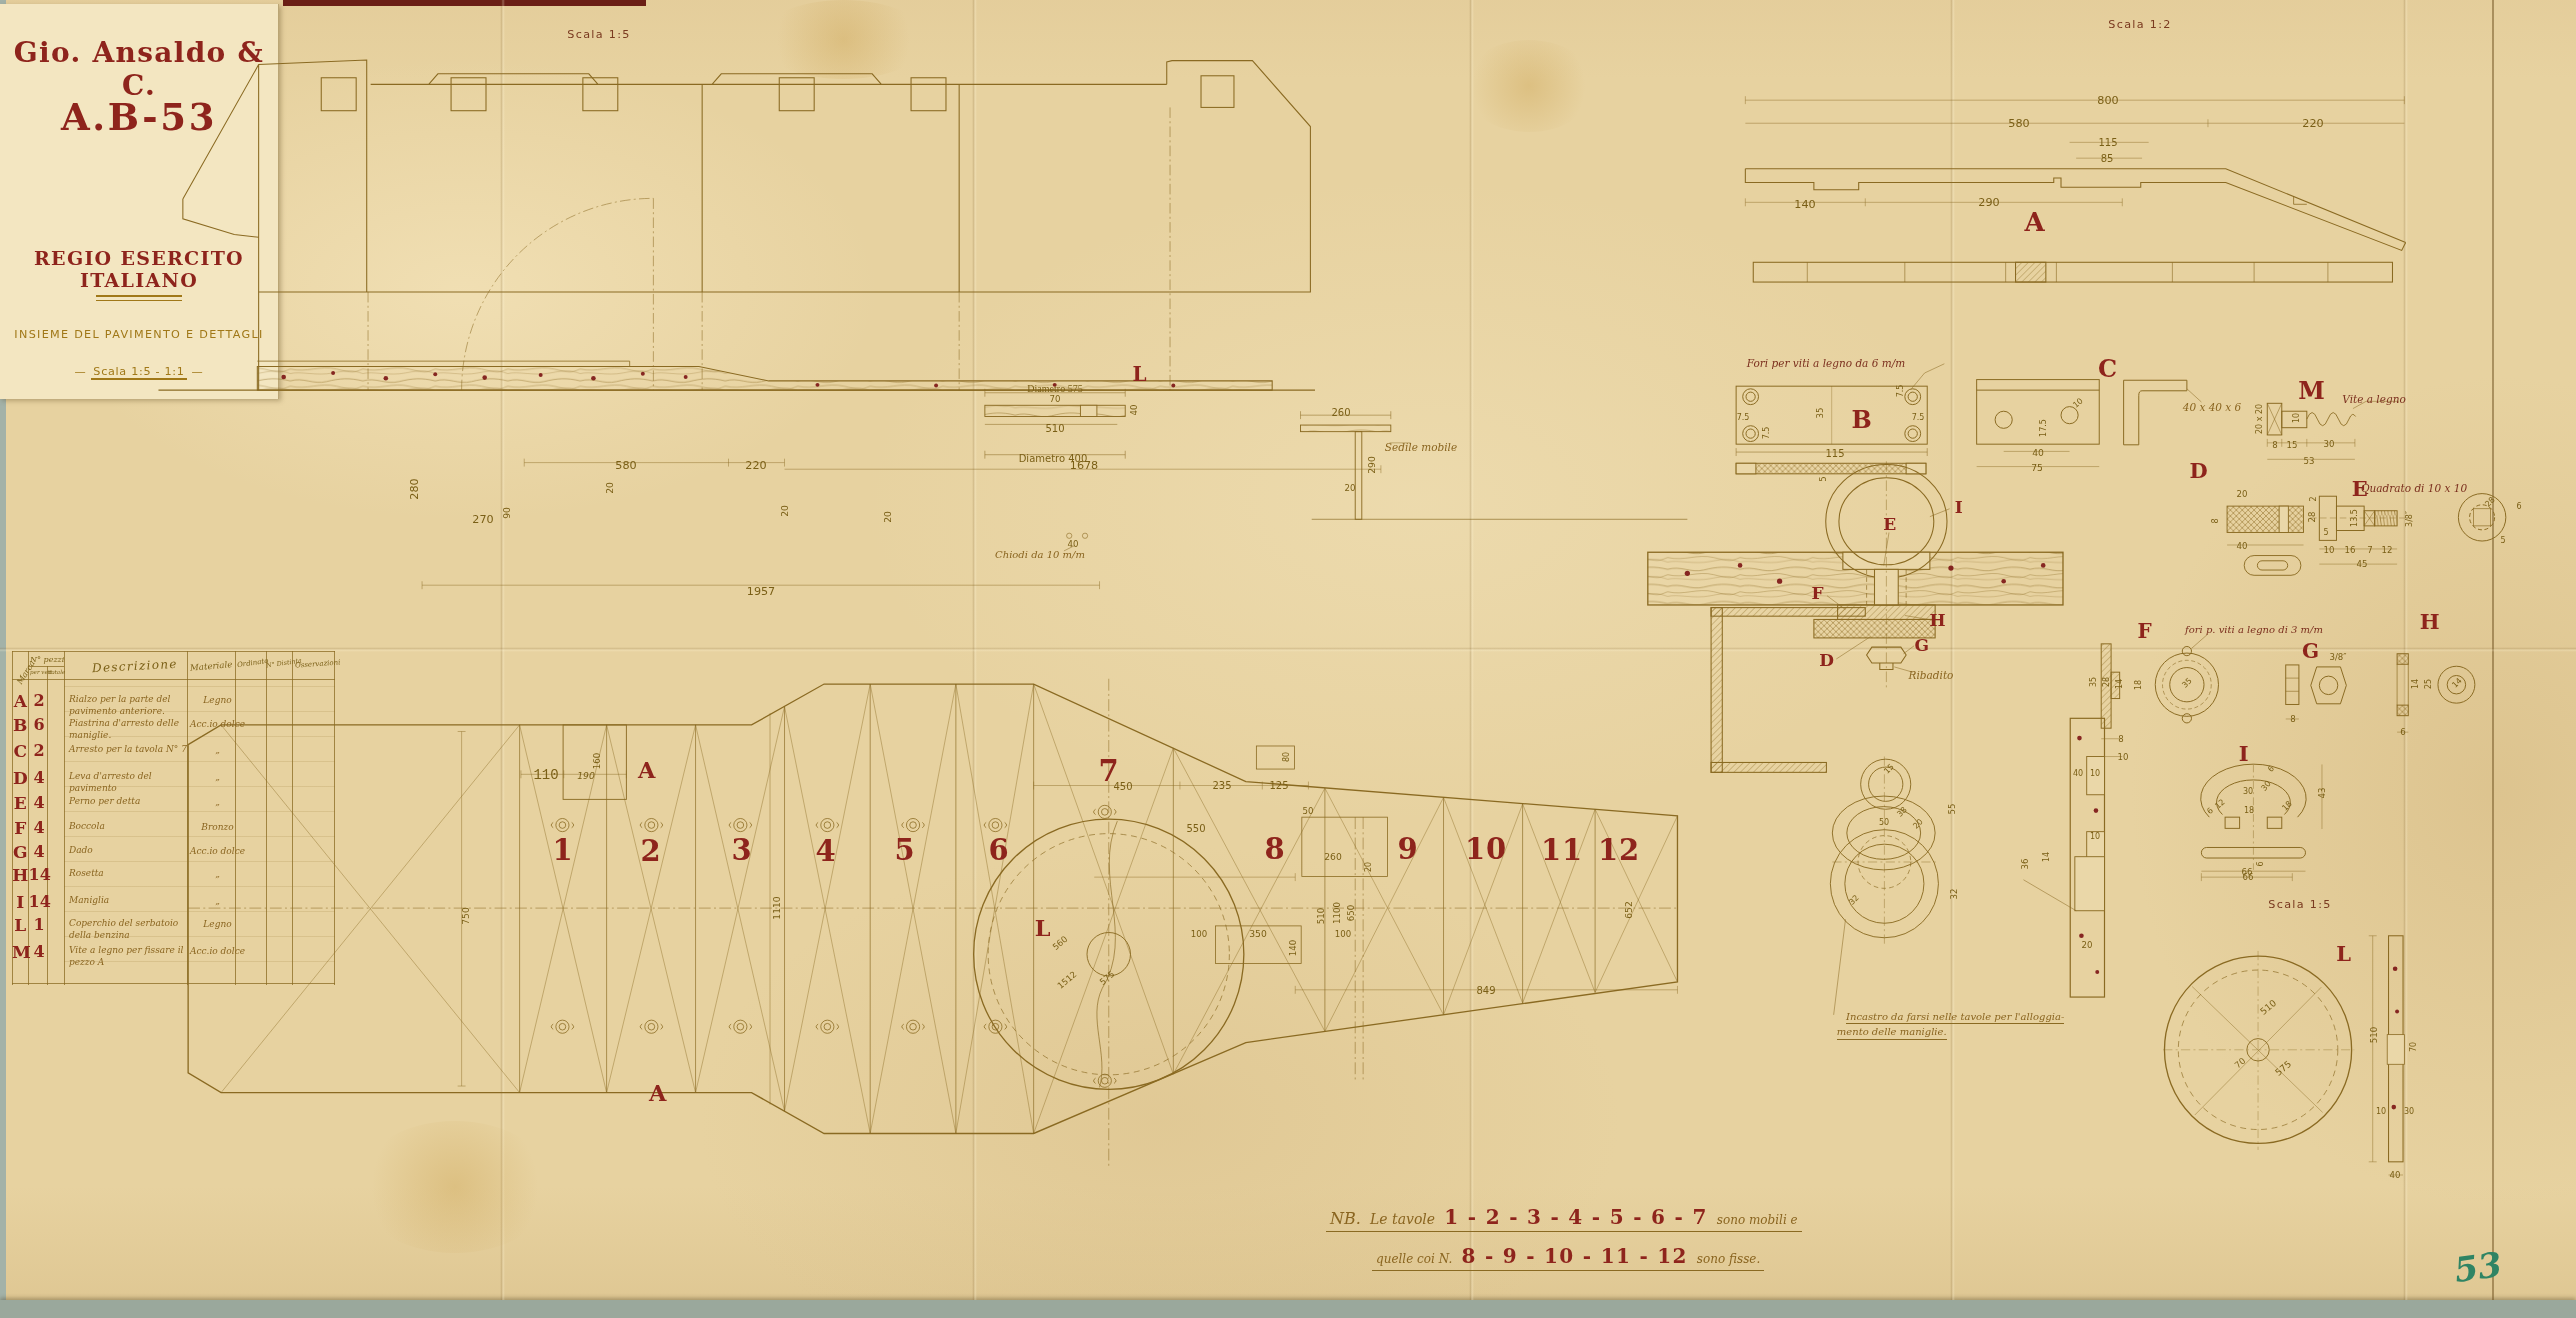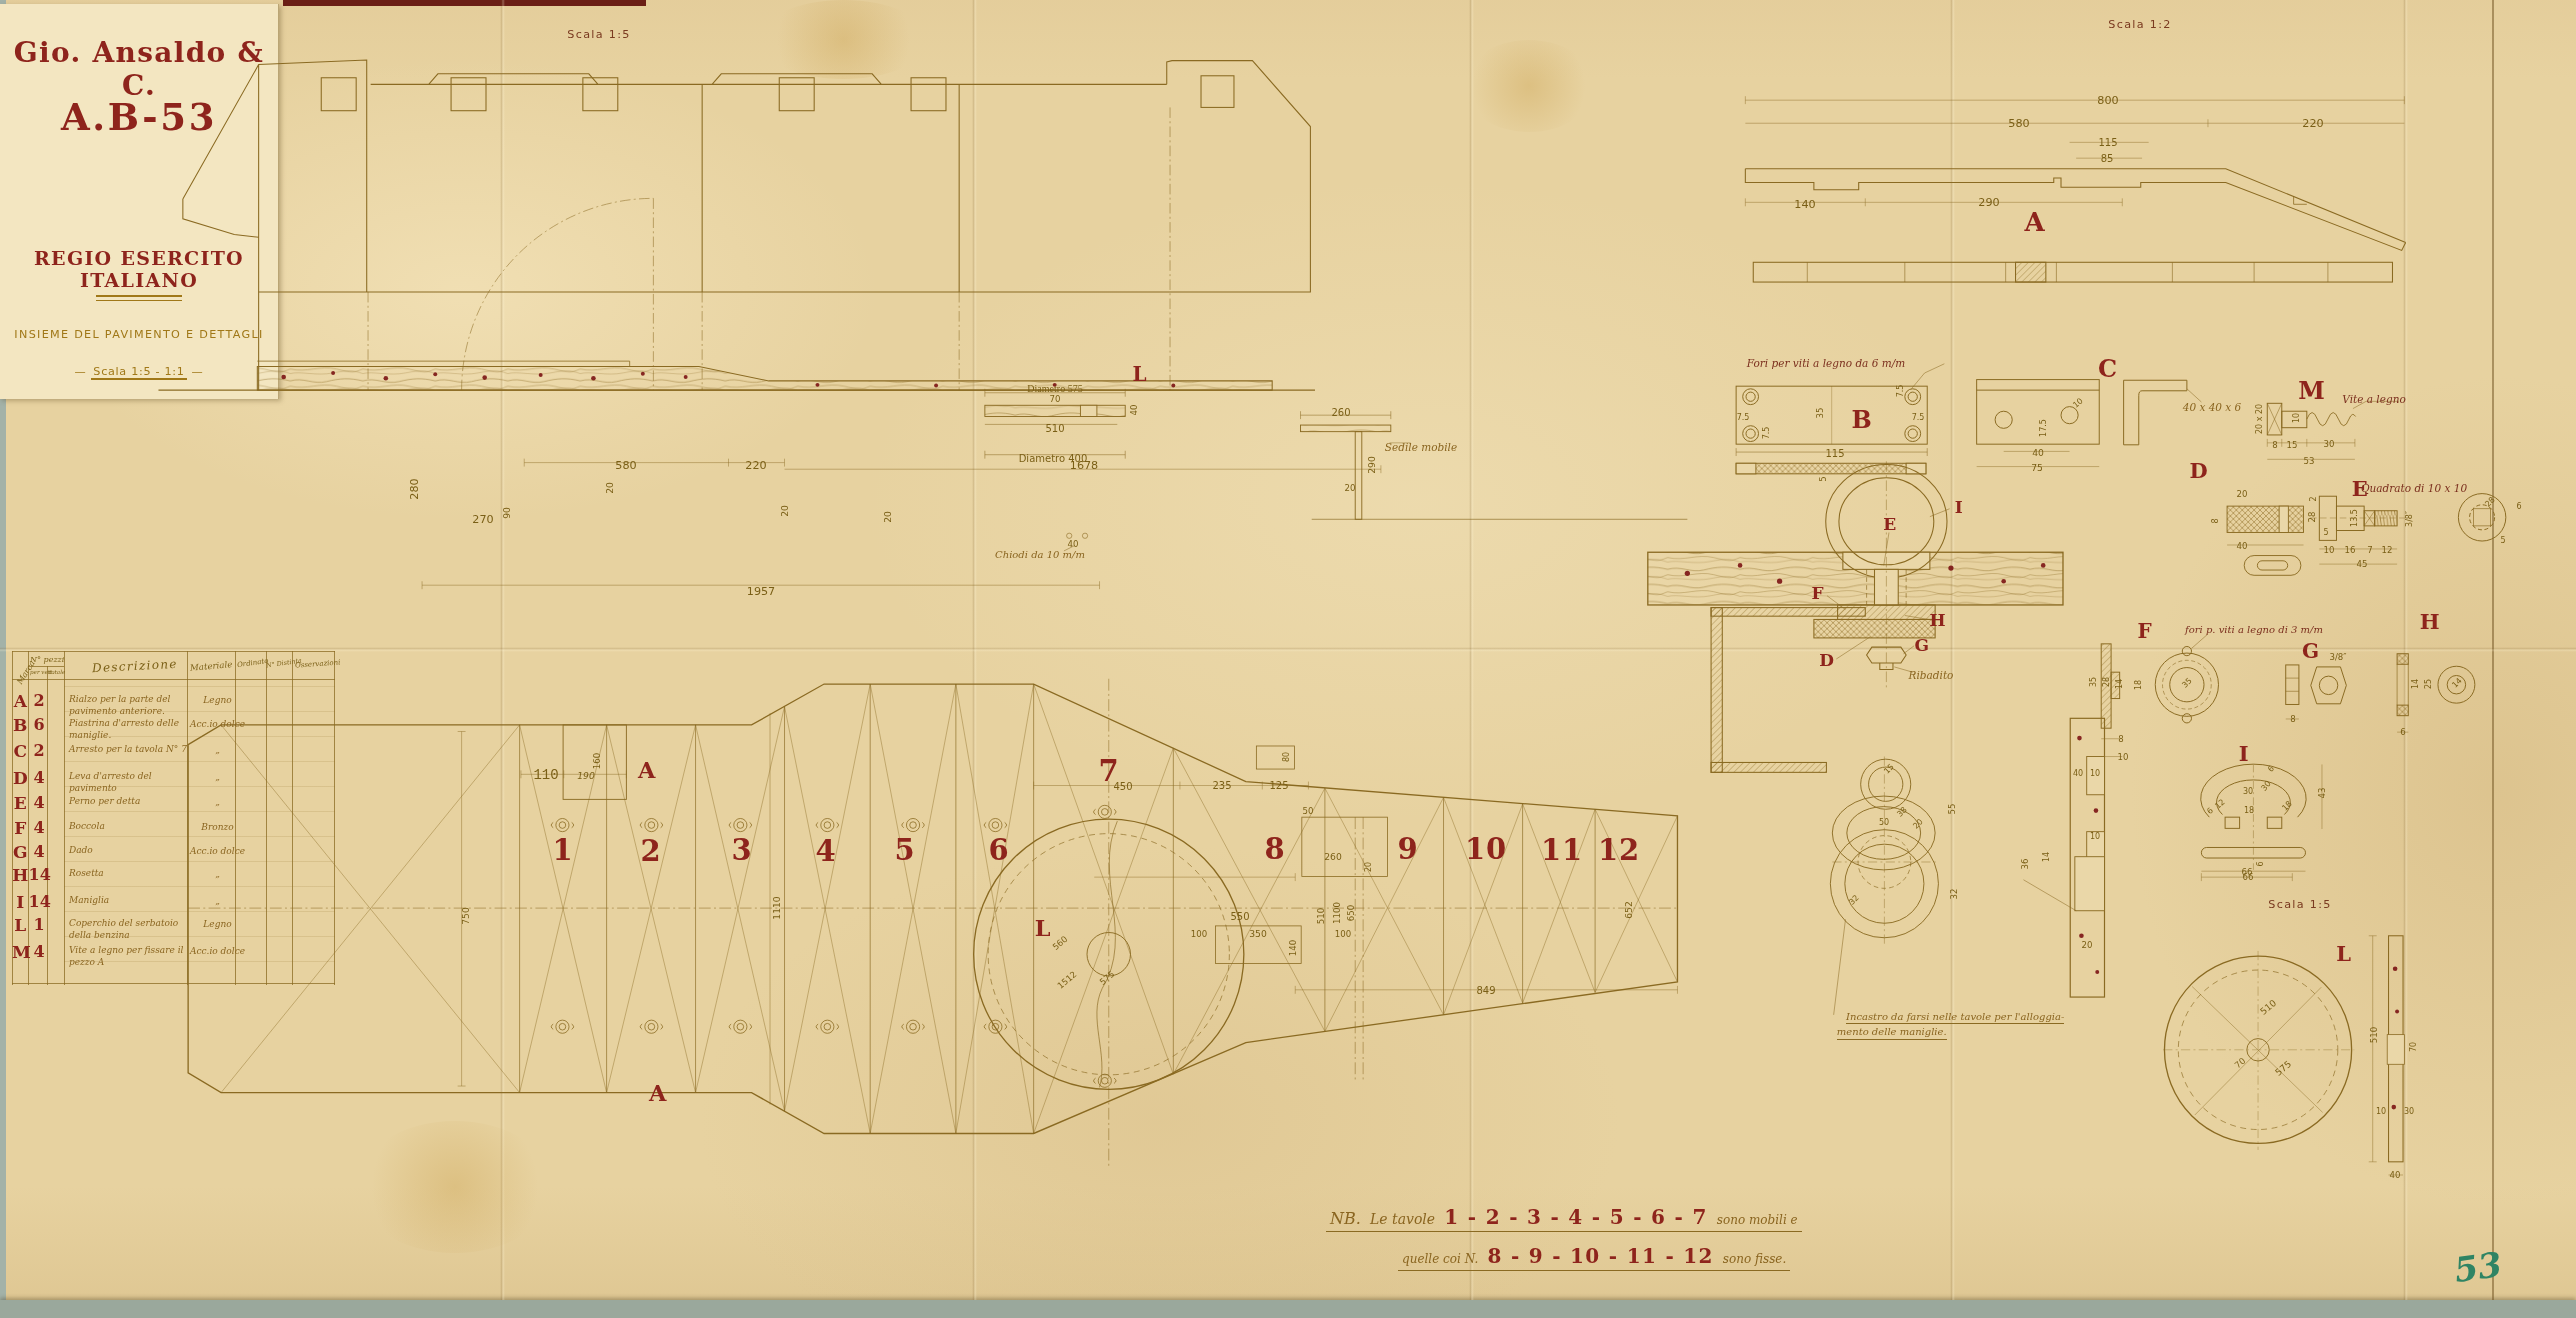--- a/index.html
+++ b/index.html
@@ -54,21 +54,21 @@
   .ann{position:absolute;transform:translate(-50%,-50%);white-space:nowrap;color:#7a5f16;
     font-family:"DejaVu Sans",sans-serif;}
   .ann.red{color:#8e241c;font-family:"DejaVu Serif",serif;font-weight:700;letter-spacing:0.7px;}
   .ann.hand{color:#8a6520;font-style:italic;font-family:"DejaVu Serif",serif;}
   .ann.mhand{color:#7b2f1e;font-style:italic;font-family:"DejaVu Serif",serif;}
   .ann.scale{color:#7a3a20;font-size:17px;letter-spacing:1.3px;}
   .ann.green{color:#2f8464;font-family:"DejaVu Serif",serif;font-style:italic;font-weight:700;}
   
   #nb-note{left:1326px;top:1205px;width:461px;color:#8a6520;}
   .nb-line{display:flex;align-items:baseline;gap:9.2px;border-bottom:1.3px solid #8a6a22;padding:0 4px 2px 4px;width:max-content;}
-  .nb-line.l2{margin:12px 0 0 72px;}
+  .nb-line.l2{margin:12px 0 0 46px;}
   .nb-it{font-style:italic;font-family:"DejaVu Serif",serif;font-size:14px;}
   .nb-nums{font-family:"DejaVu Serif",serif;font-weight:700;font-size:20px;color:#8e241c;letter-spacing:1.3px;}
   
   #recess-note{left:1846px;top:1011px;width:218px;color:#8a6520;font-style:italic;
     font-family:"DejaVu Serif",serif;font-size:10px;}
   #recess-note div{border-bottom:0.7px solid #8a6a22;padding-bottom:1.3px;margin-bottom:2px;width:max-content;}
 </style>
 </head>
 <body>
 
@@ -731,21 +731,21 @@
       <span class="ann" style="left: 546px; top: 775px; font-size: 14px; transform: translate(-50%, -50%); font-family: Liberation Mono, monospace;">110</span>
       <span class="ann" style="left: 586px; top: 775px; font-size: 9.2px; transform: translate(-50%, -50%); font-style: italic;">190</span>
       <span class="ann" style="left: 597px; top: 761px; font-size: 8.6px; transform: translate(-50%, -50%) rotate(-90deg);">160</span>
       <span class="ann" style="left: 1123px; top: 786px; font-size: 10px; transform: translate(-50%, -50%);">450</span>
       <span class="ann" style="left: 1222px; top: 785px; font-size: 10px; transform: translate(-50%, -50%);">235</span>
       <span class="ann" style="left: 1279px; top: 785px; font-size: 10px; transform: translate(-50%, -50%);">125</span>
       <span class="ann" style="left: 1308px; top: 811px; font-size: 8.6px; transform: translate(-50%, -50%);">50</span>
       <span class="ann" style="left: 1286px; top: 757px; font-size: 8px; transform: translate(-50%, -50%) rotate(-90deg);">80</span>
       <span class="ann" style="left: 1333px; top: 856px; font-size: 9.2px; transform: translate(-50%, -50%);">260</span>
       <span class="ann" style="left: 1368px; top: 867px; font-size: 8px; transform: translate(-50%, -50%) rotate(-90deg);">20</span>
-      <span class="ann" style="left: 1196px; top: 916px; font-size: 10px; transform: translate(-50%, -50%); margin-left: 44px;">550</span>
+      <span class="ann" style="left: 1196px; top: 828px; font-size: 10px; transform: translate(-50%, -50%);">550</span>
       <span class="ann" style="left: 1321px; top: 916px; font-size: 8.6px; transform: translate(-50%, -50%) rotate(-90deg);">510</span>
       <span class="ann" style="left: 1337px; top: 913px; font-size: 8.6px; transform: translate(-50%, -50%) rotate(-90deg);">1100</span>
       <span class="ann" style="left: 1351px; top: 913px; font-size: 8.6px; transform: translate(-50%, -50%) rotate(-90deg);">650</span>
       <span class="ann" style="left: 1199px; top: 934px; font-size: 8.6px; transform: translate(-50%, -50%);">100</span>
       <span class="ann" style="left: 1258px; top: 933px; font-size: 9.2px; transform: translate(-50%, -50%);">350</span>
       <span class="ann" style="left: 1293px; top: 948px; font-size: 8.6px; transform: translate(-50%, -50%) rotate(-90deg);">140</span>
       <span class="ann" style="left: 1343px; top: 934px; font-size: 8.6px; transform: translate(-50%, -50%);">100</span>
       <span class="ann" style="left: 1486px; top: 990px; font-size: 10px; transform: translate(-50%, -50%);">849</span>
       <span class="ann" style="left: 1628px; top: 910px; font-size: 9.2px; transform: translate(-50%, -50%) rotate(-90deg);">652</span>
       <span class="ann" style="left: 465px; top: 916px; font-size: 9.2px; transform: translate(-50%, -50%) rotate(-90deg);">750</span>

